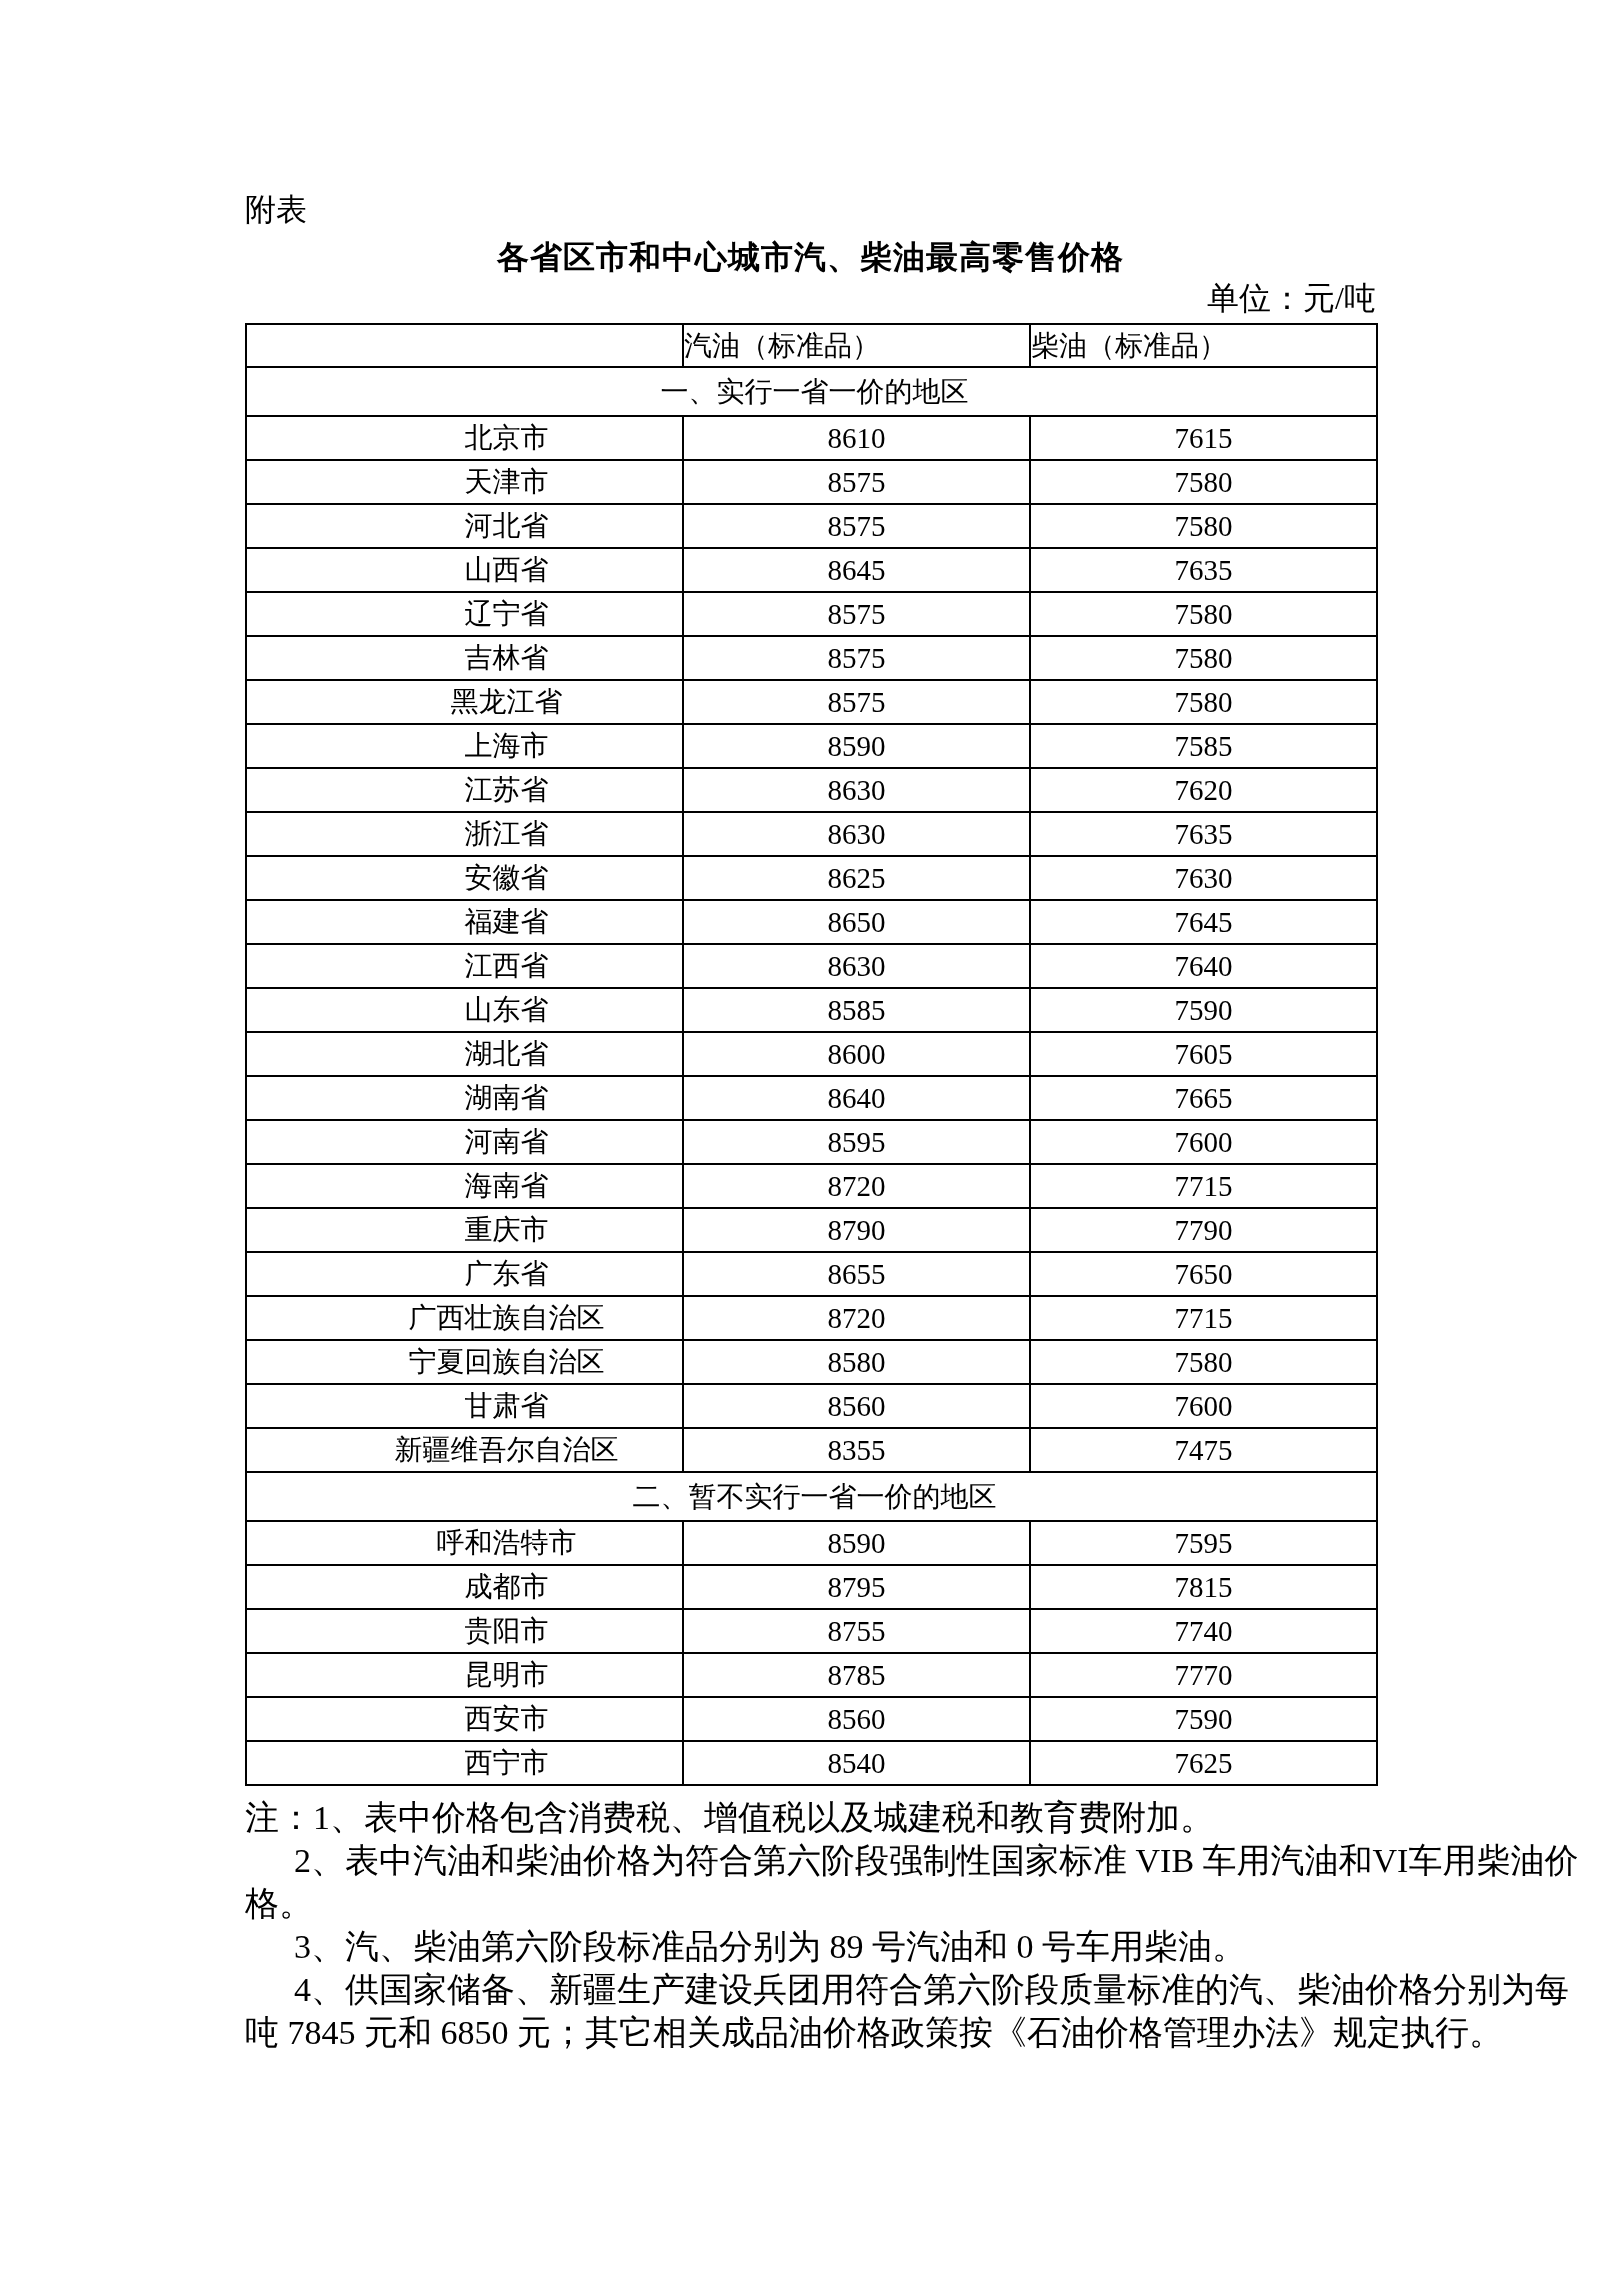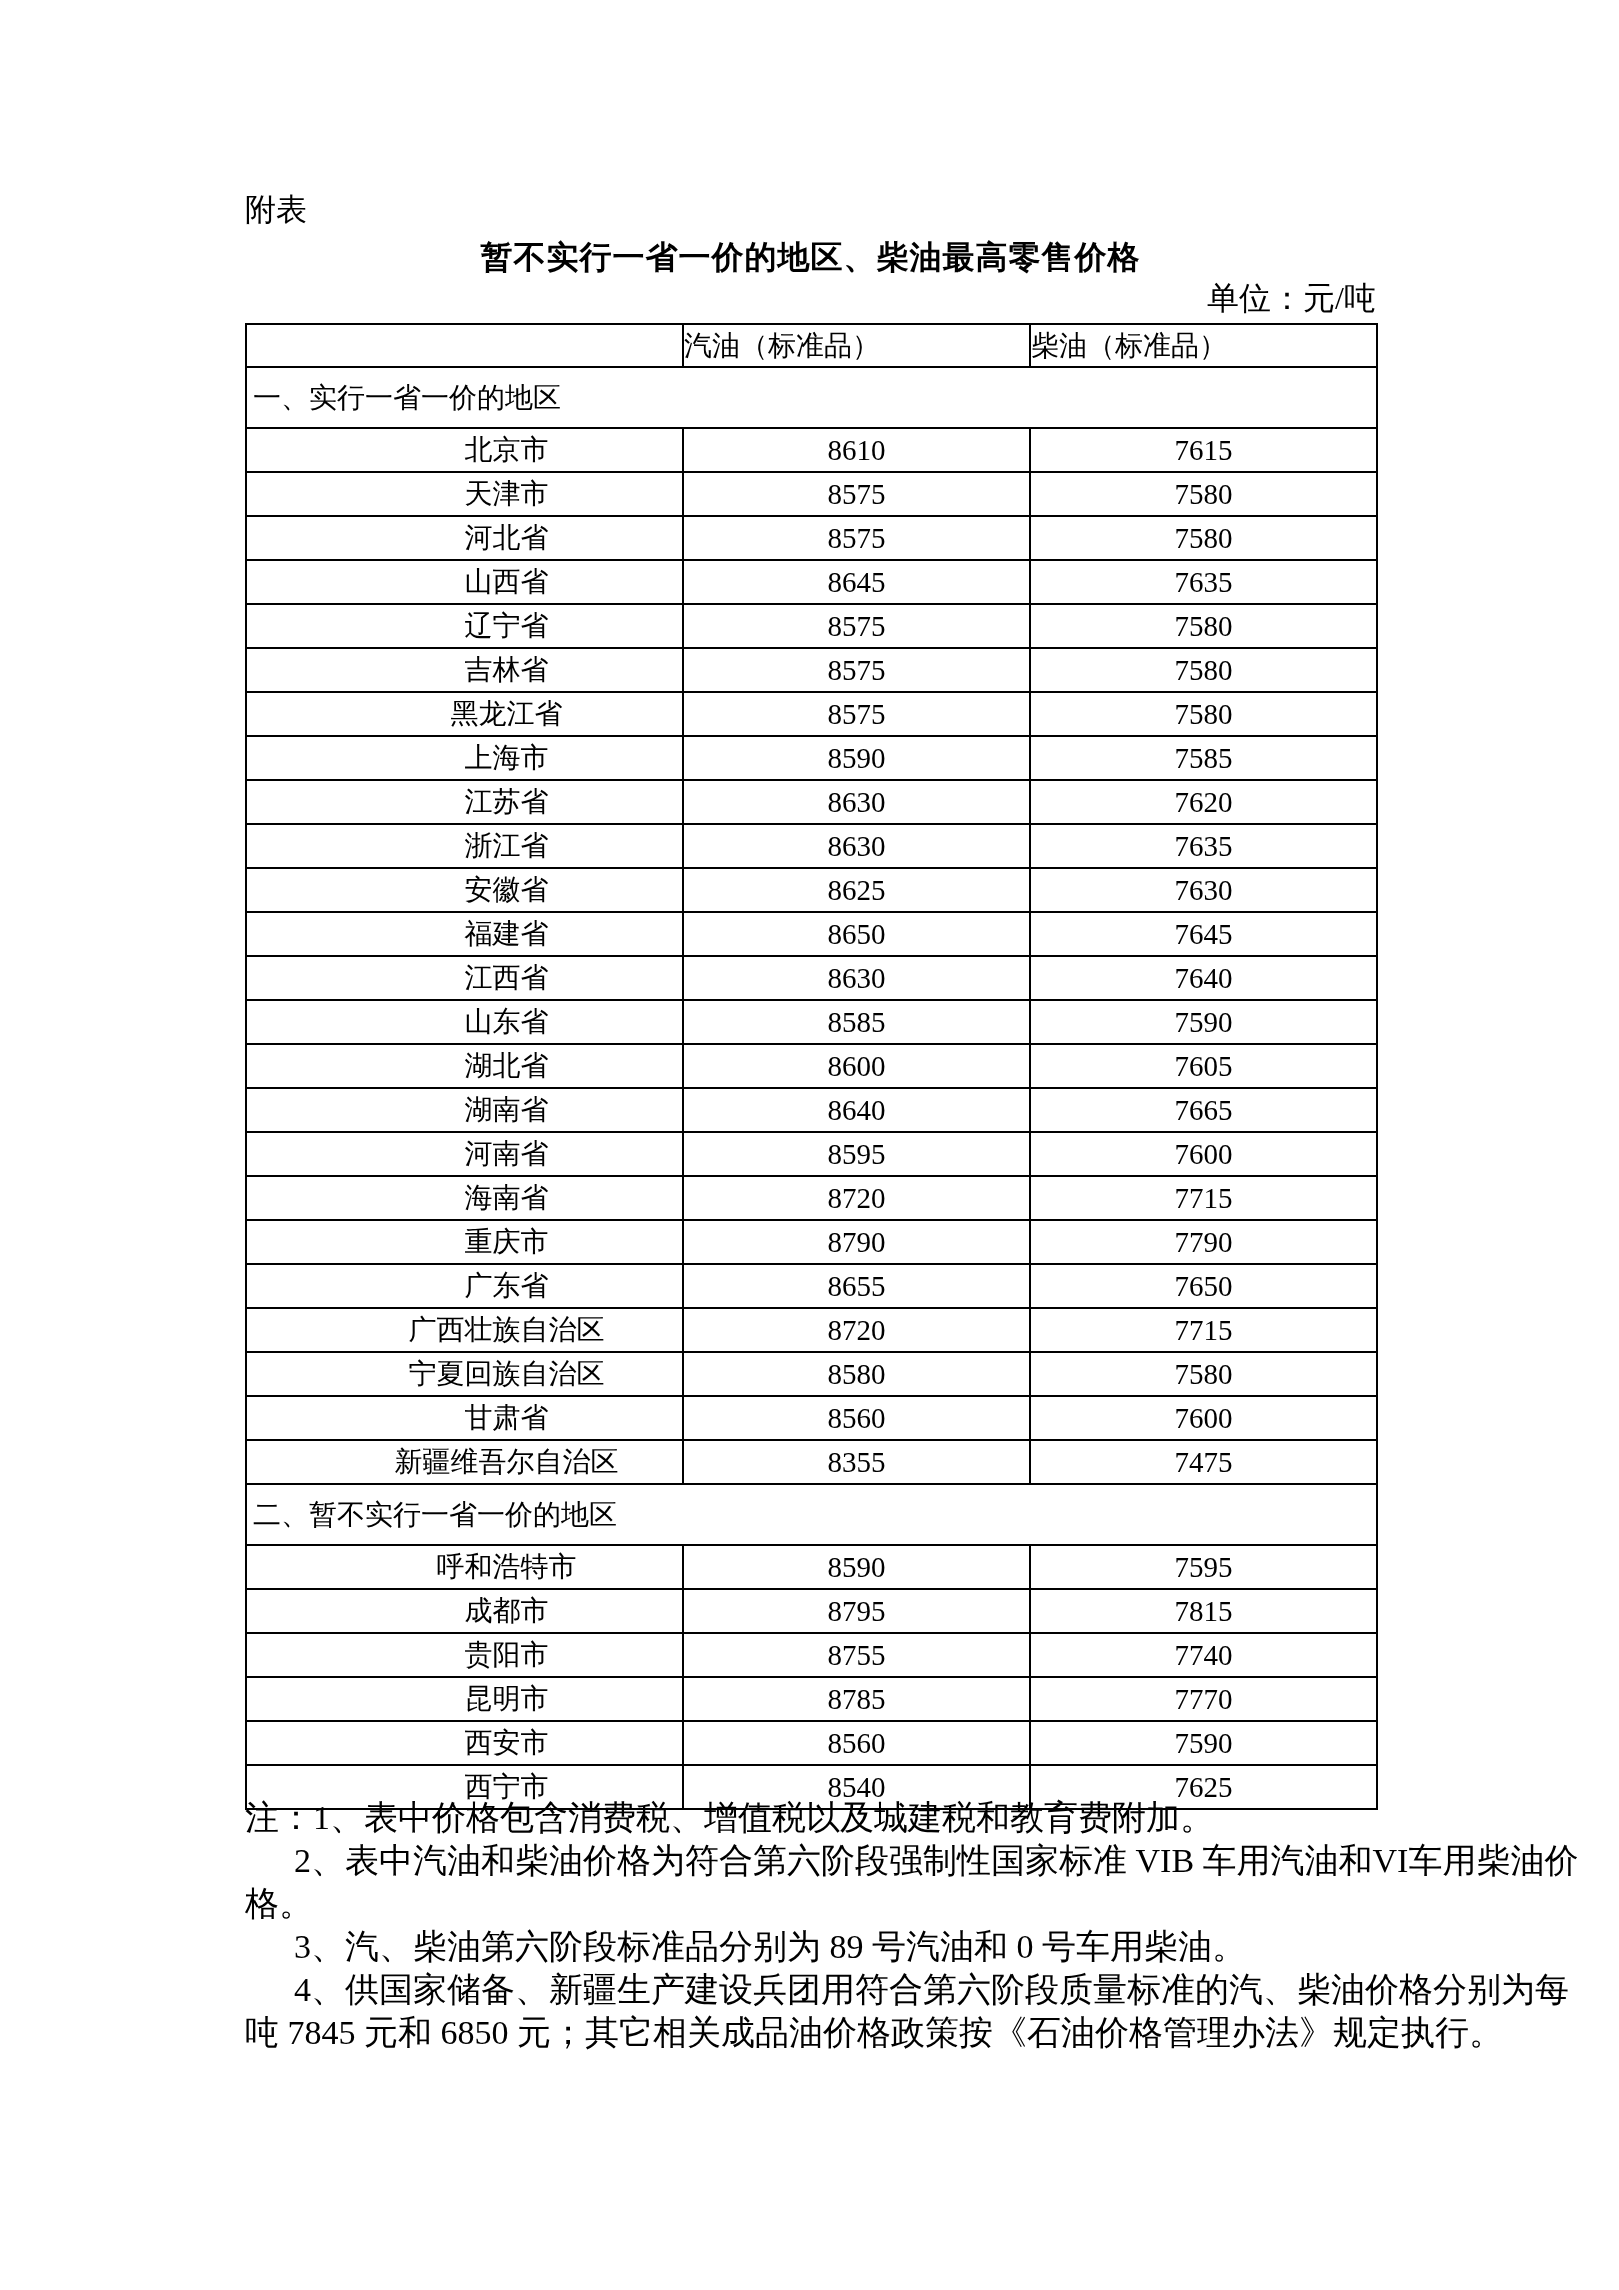--- a/index.html
+++ b/index.html
@@ -64,23 +64,23 @@
     vertical-align: middle;
     overflow: hidden;
     white-space: nowrap;
   }
   .price-table thead th {
     height: 43px;
     text-align: left;
   }
   .price-table td { height: 44px; }
   .price-table td.section-cell {
-    text-align: left;
+    text-align: center;
     padding-left: 5.9px;
-    height: 61px;
+    height: 49px;
     border-radius: 14px;
   }
   .price-table td.region-cell {
     text-align: center;
     padding-left: 84px;
   }
   .price-table td.value-cell {
     text-align: center;
     font-size: 29px;
   }
@@ -96,21 +96,21 @@
     line-height: 43px;
     white-space: nowrap;
   }
   .note-line.indent { padding-left: 49px; }
 </style>
 </head>
 <body>
 
 <div class="appendix-label">附表</div>
 
-<div class="doc-title">暂不实行一省一价的地区、柴油最高零售价格</div>
+<div class="doc-title">各省区市和中心城市汽、柴油最高零售价格</div>
 
 <div class="unit-line">单位：元/吨</div>
 
 <table class="price-table">
   <colgroup>
     <col class="c-region">
     <col class="c-gasoline">
     <col class="c-diesel">
   </colgroup>
   <thead>

